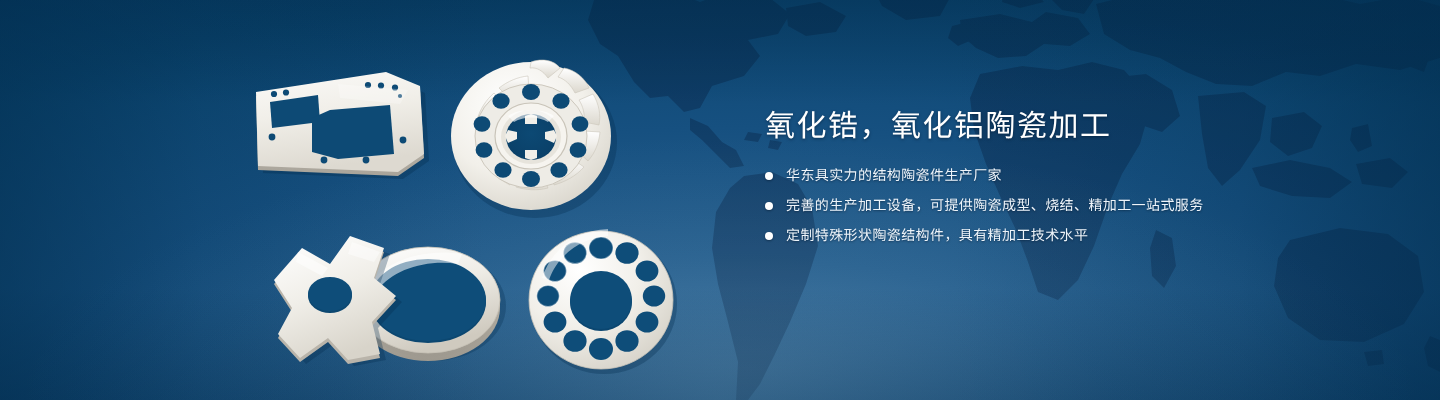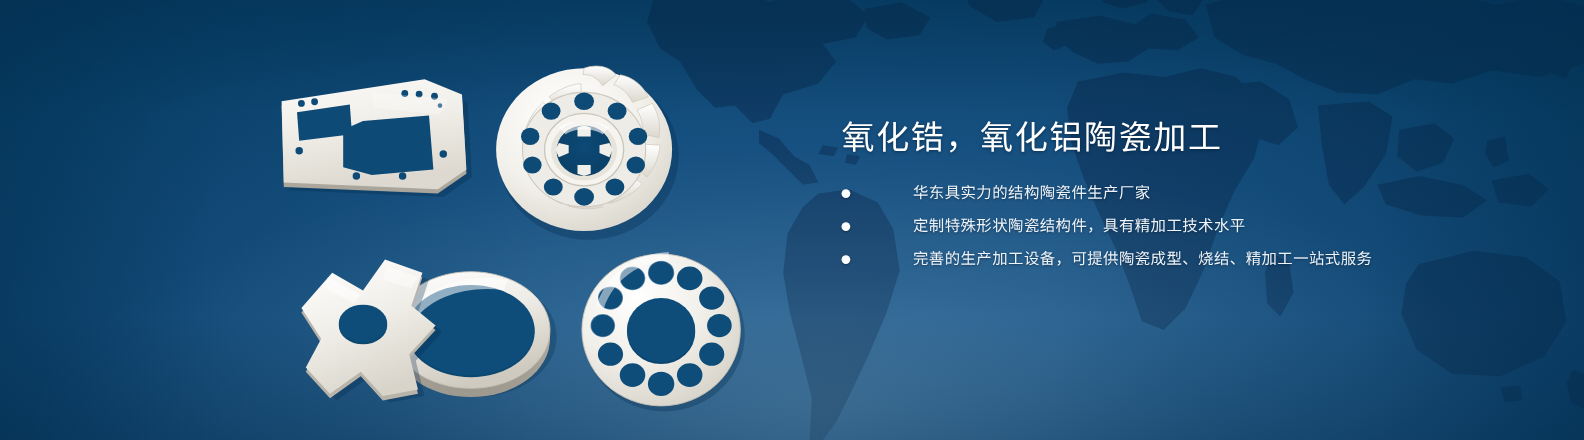--- a/index.html
+++ b/index.html
@@ -71,21 +71,20 @@
     width:8px;height:8px;border-radius:50%;
     background:#ffffff;
     margin-right:13px;
     box-shadow:0 1px 2px rgba(0,20,40,.45);
   }
   .bullet-text{
     font-size:14px;line-height:23px;
     color:#eef4fa;
     letter-spacing:.4px;
     text-shadow:0 1px 2px rgba(0,20,40,.5);
-    margin-left:44px;
   }
 </style>
 </head>
 <body>
 
 <div class="banner">
 
   <div class="bg-base"></div>
 
   <div class="bg-map">
@@ -347,22 +346,22 @@
   <div class="content">
     <h1 class="headline">氧化锆，氧化铝陶瓷加工</h1>
 
     <ul class="bullets">
       <li class="bullet">
         <span class="bullet-dot"></span>
         <span class="bullet-text">华东具实力的结构陶瓷件生产厂家</span>
       </li>
       <li class="bullet">
         <span class="bullet-dot"></span>
-        <span class="bullet-text">定制特殊形状陶瓷结构件，具有精加工技术水平</span>
+        <span class="bullet-text">完善的生产加工设备，可提供陶瓷成型、烧结、精加工一站式服务</span>
       </li>
       <li class="bullet">
         <span class="bullet-dot"></span>
-        <span class="bullet-text">完善的生产加工设备，可提供陶瓷成型、烧结、精加工一站式服务</span>
+        <span class="bullet-text">定制特殊形状陶瓷结构件，具有精加工技术水平</span>
       </li>
     </ul>
   </div>
 
 </div>
 
 </body></html>

